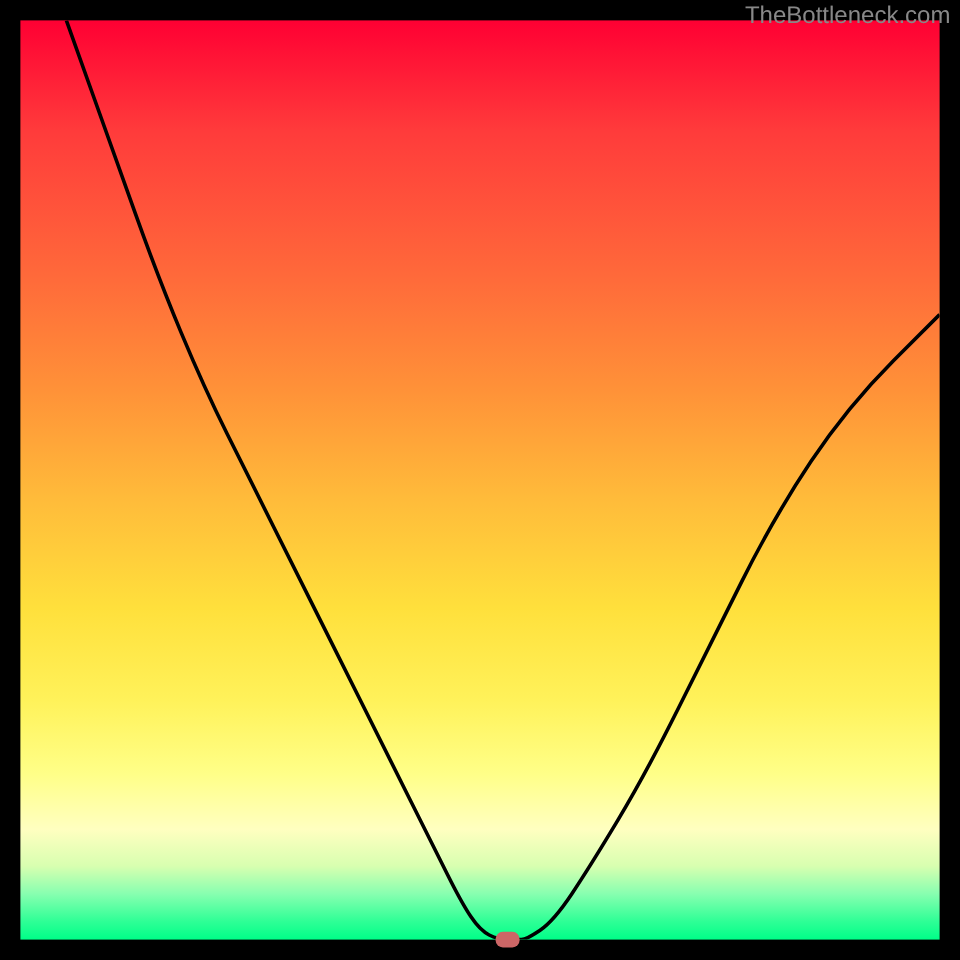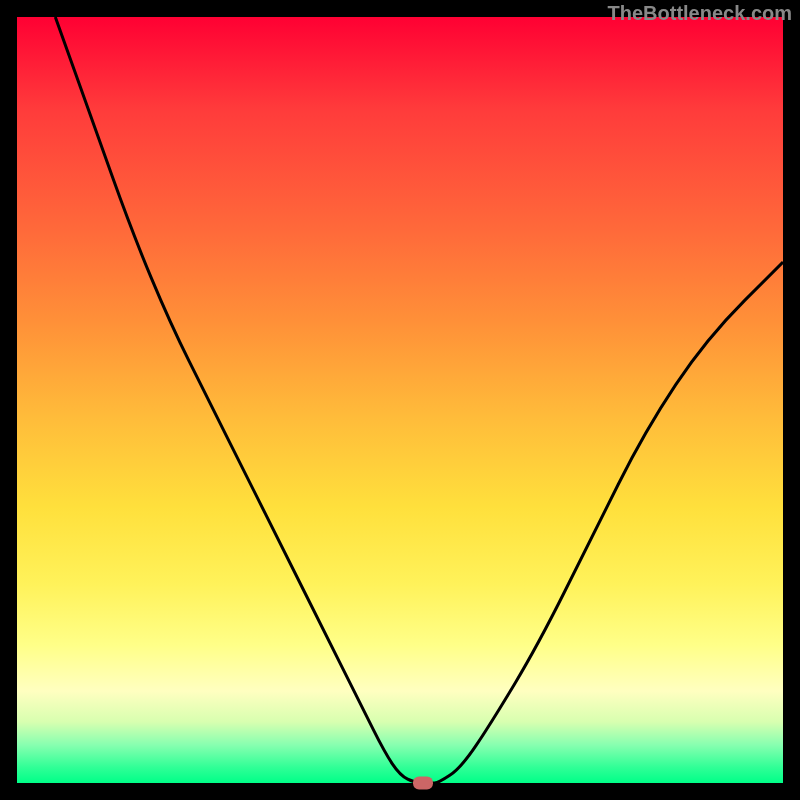--- a/index.html
+++ b/index.html
@@ -16,21 +16,21 @@
     width: 800px;
     height: 800px;
     background: #000;
   }
   .watermark {
     position: absolute;
     top: 2px;
     right: 8px;
     color: #888;
     font-size: 20px;
-    font-weight: bold;
+    font-weight: normal;
     z-index: 10;
   }
   .plot-area {
     position: absolute;
     left: 17px;
     top: 17px;
     width: 766px;
     height: 766px;
     background: linear-gradient(to bottom,
       #ff0033 0%,

